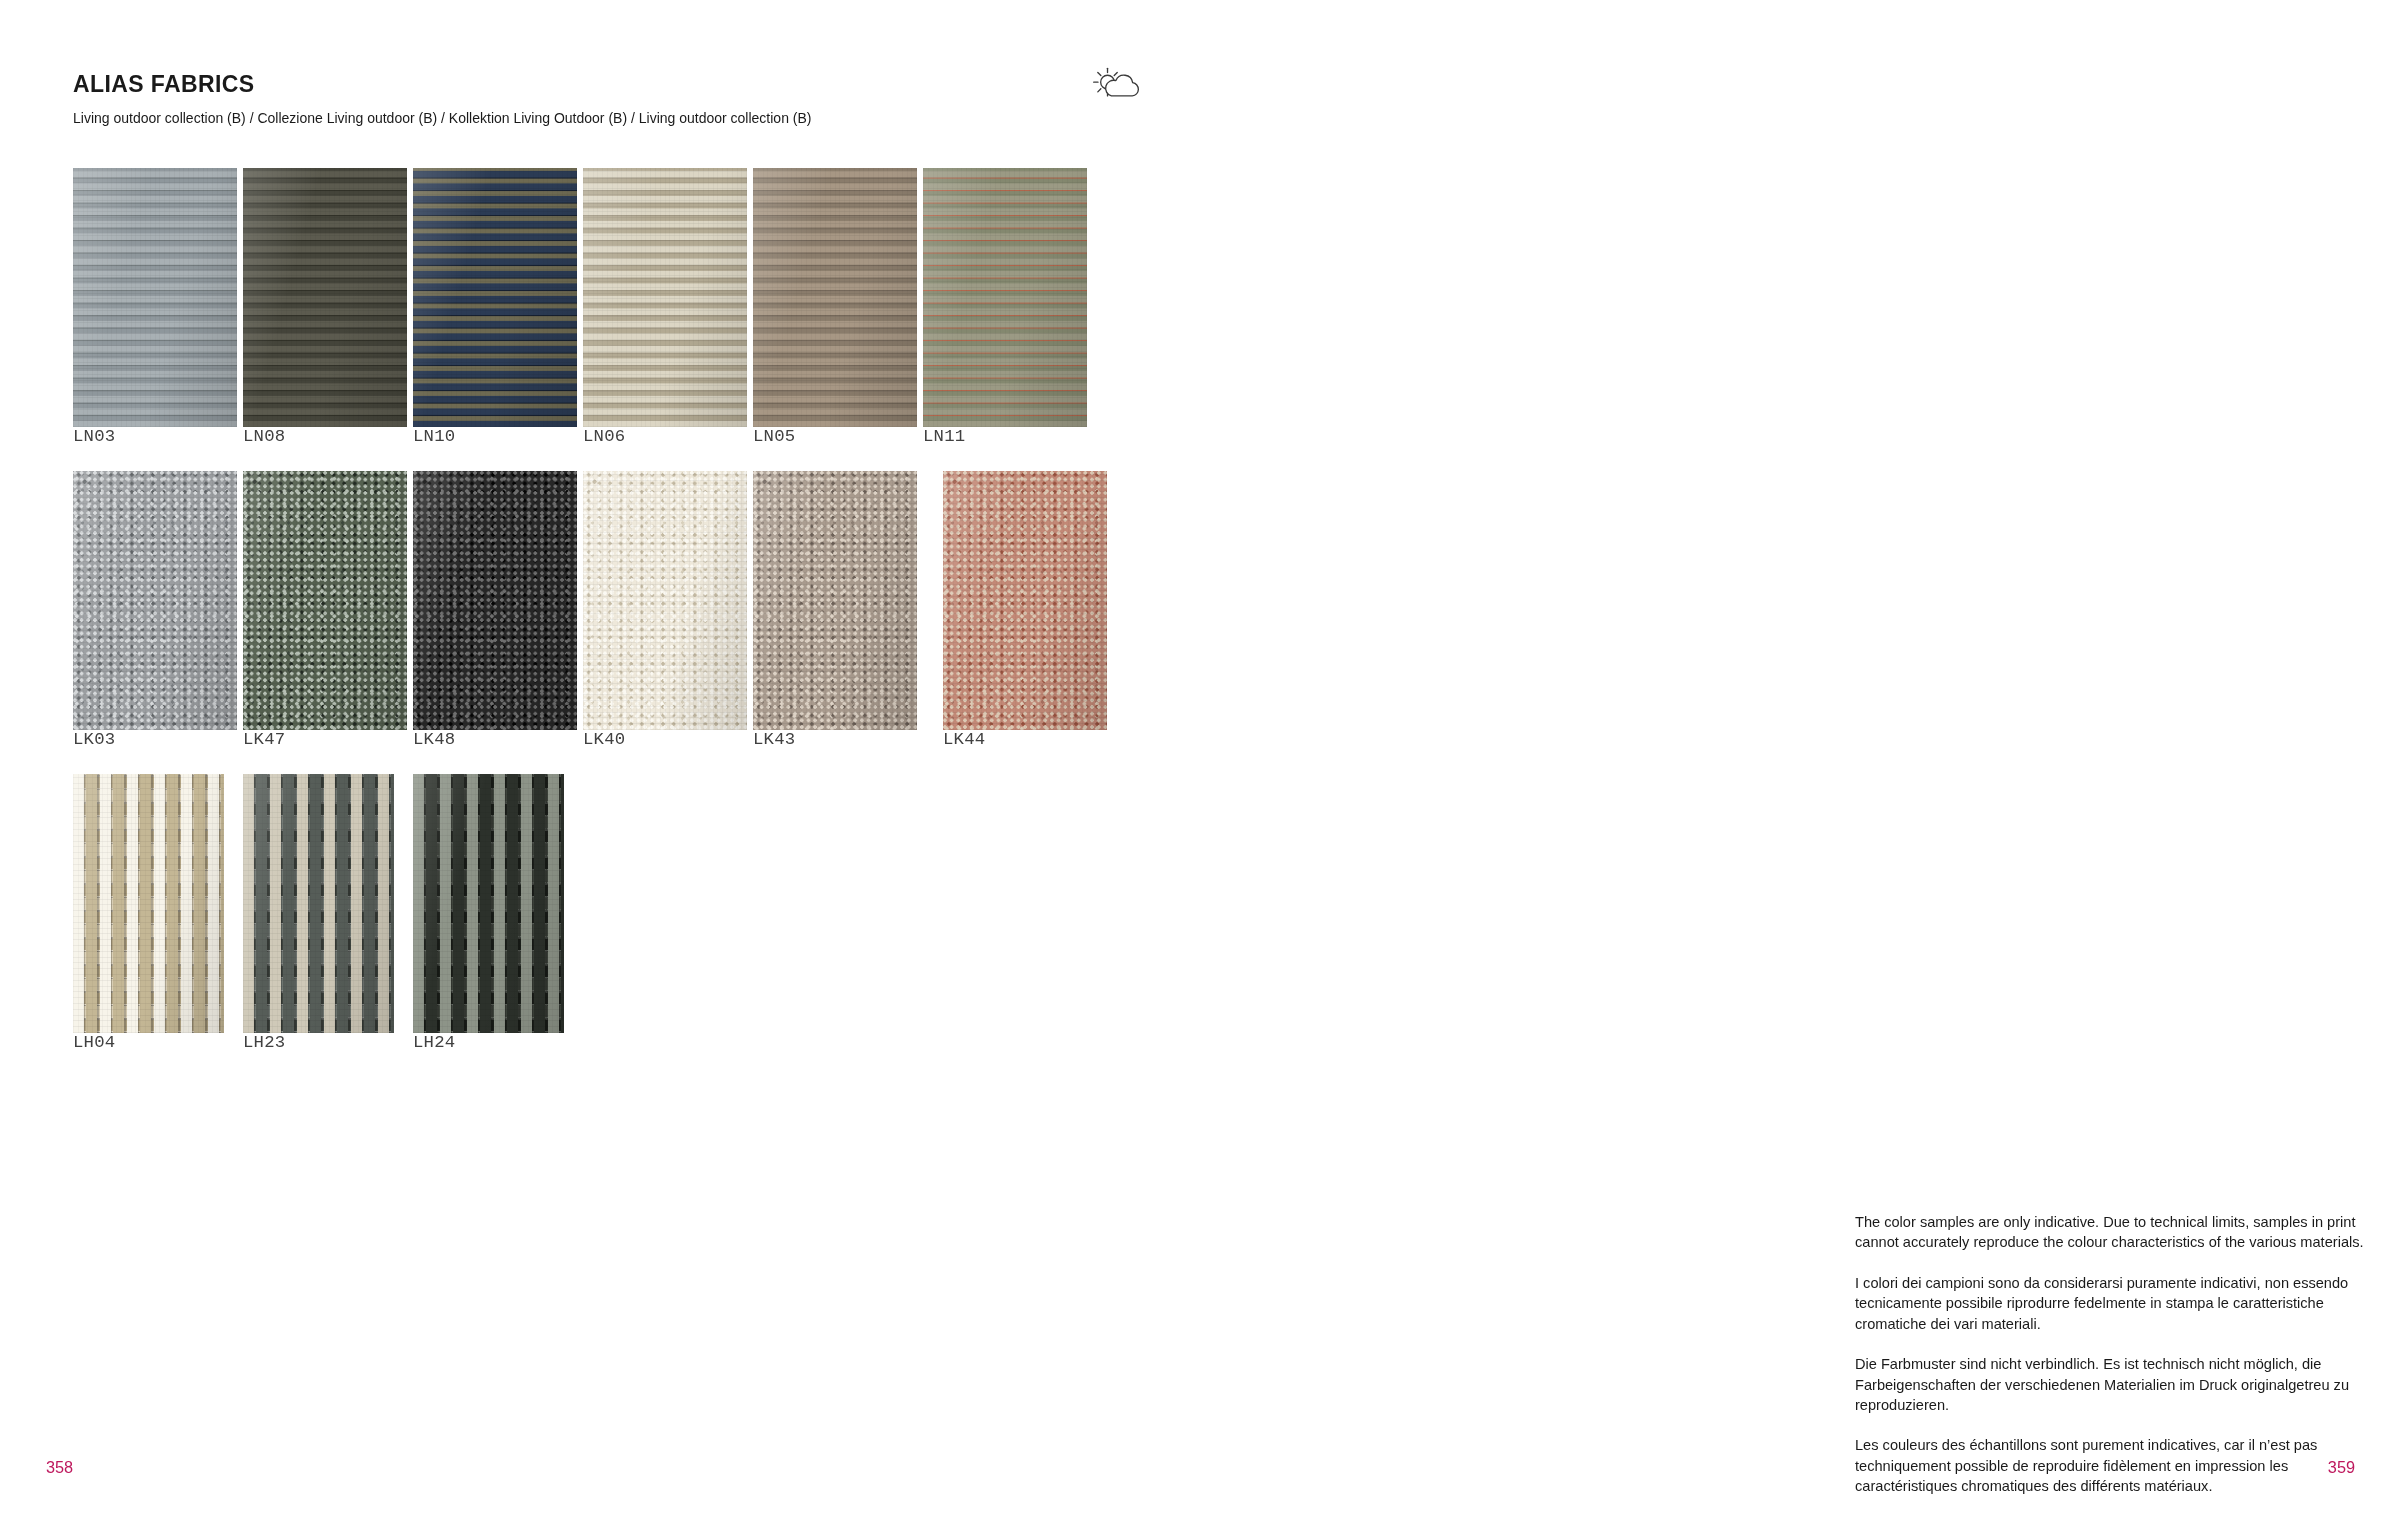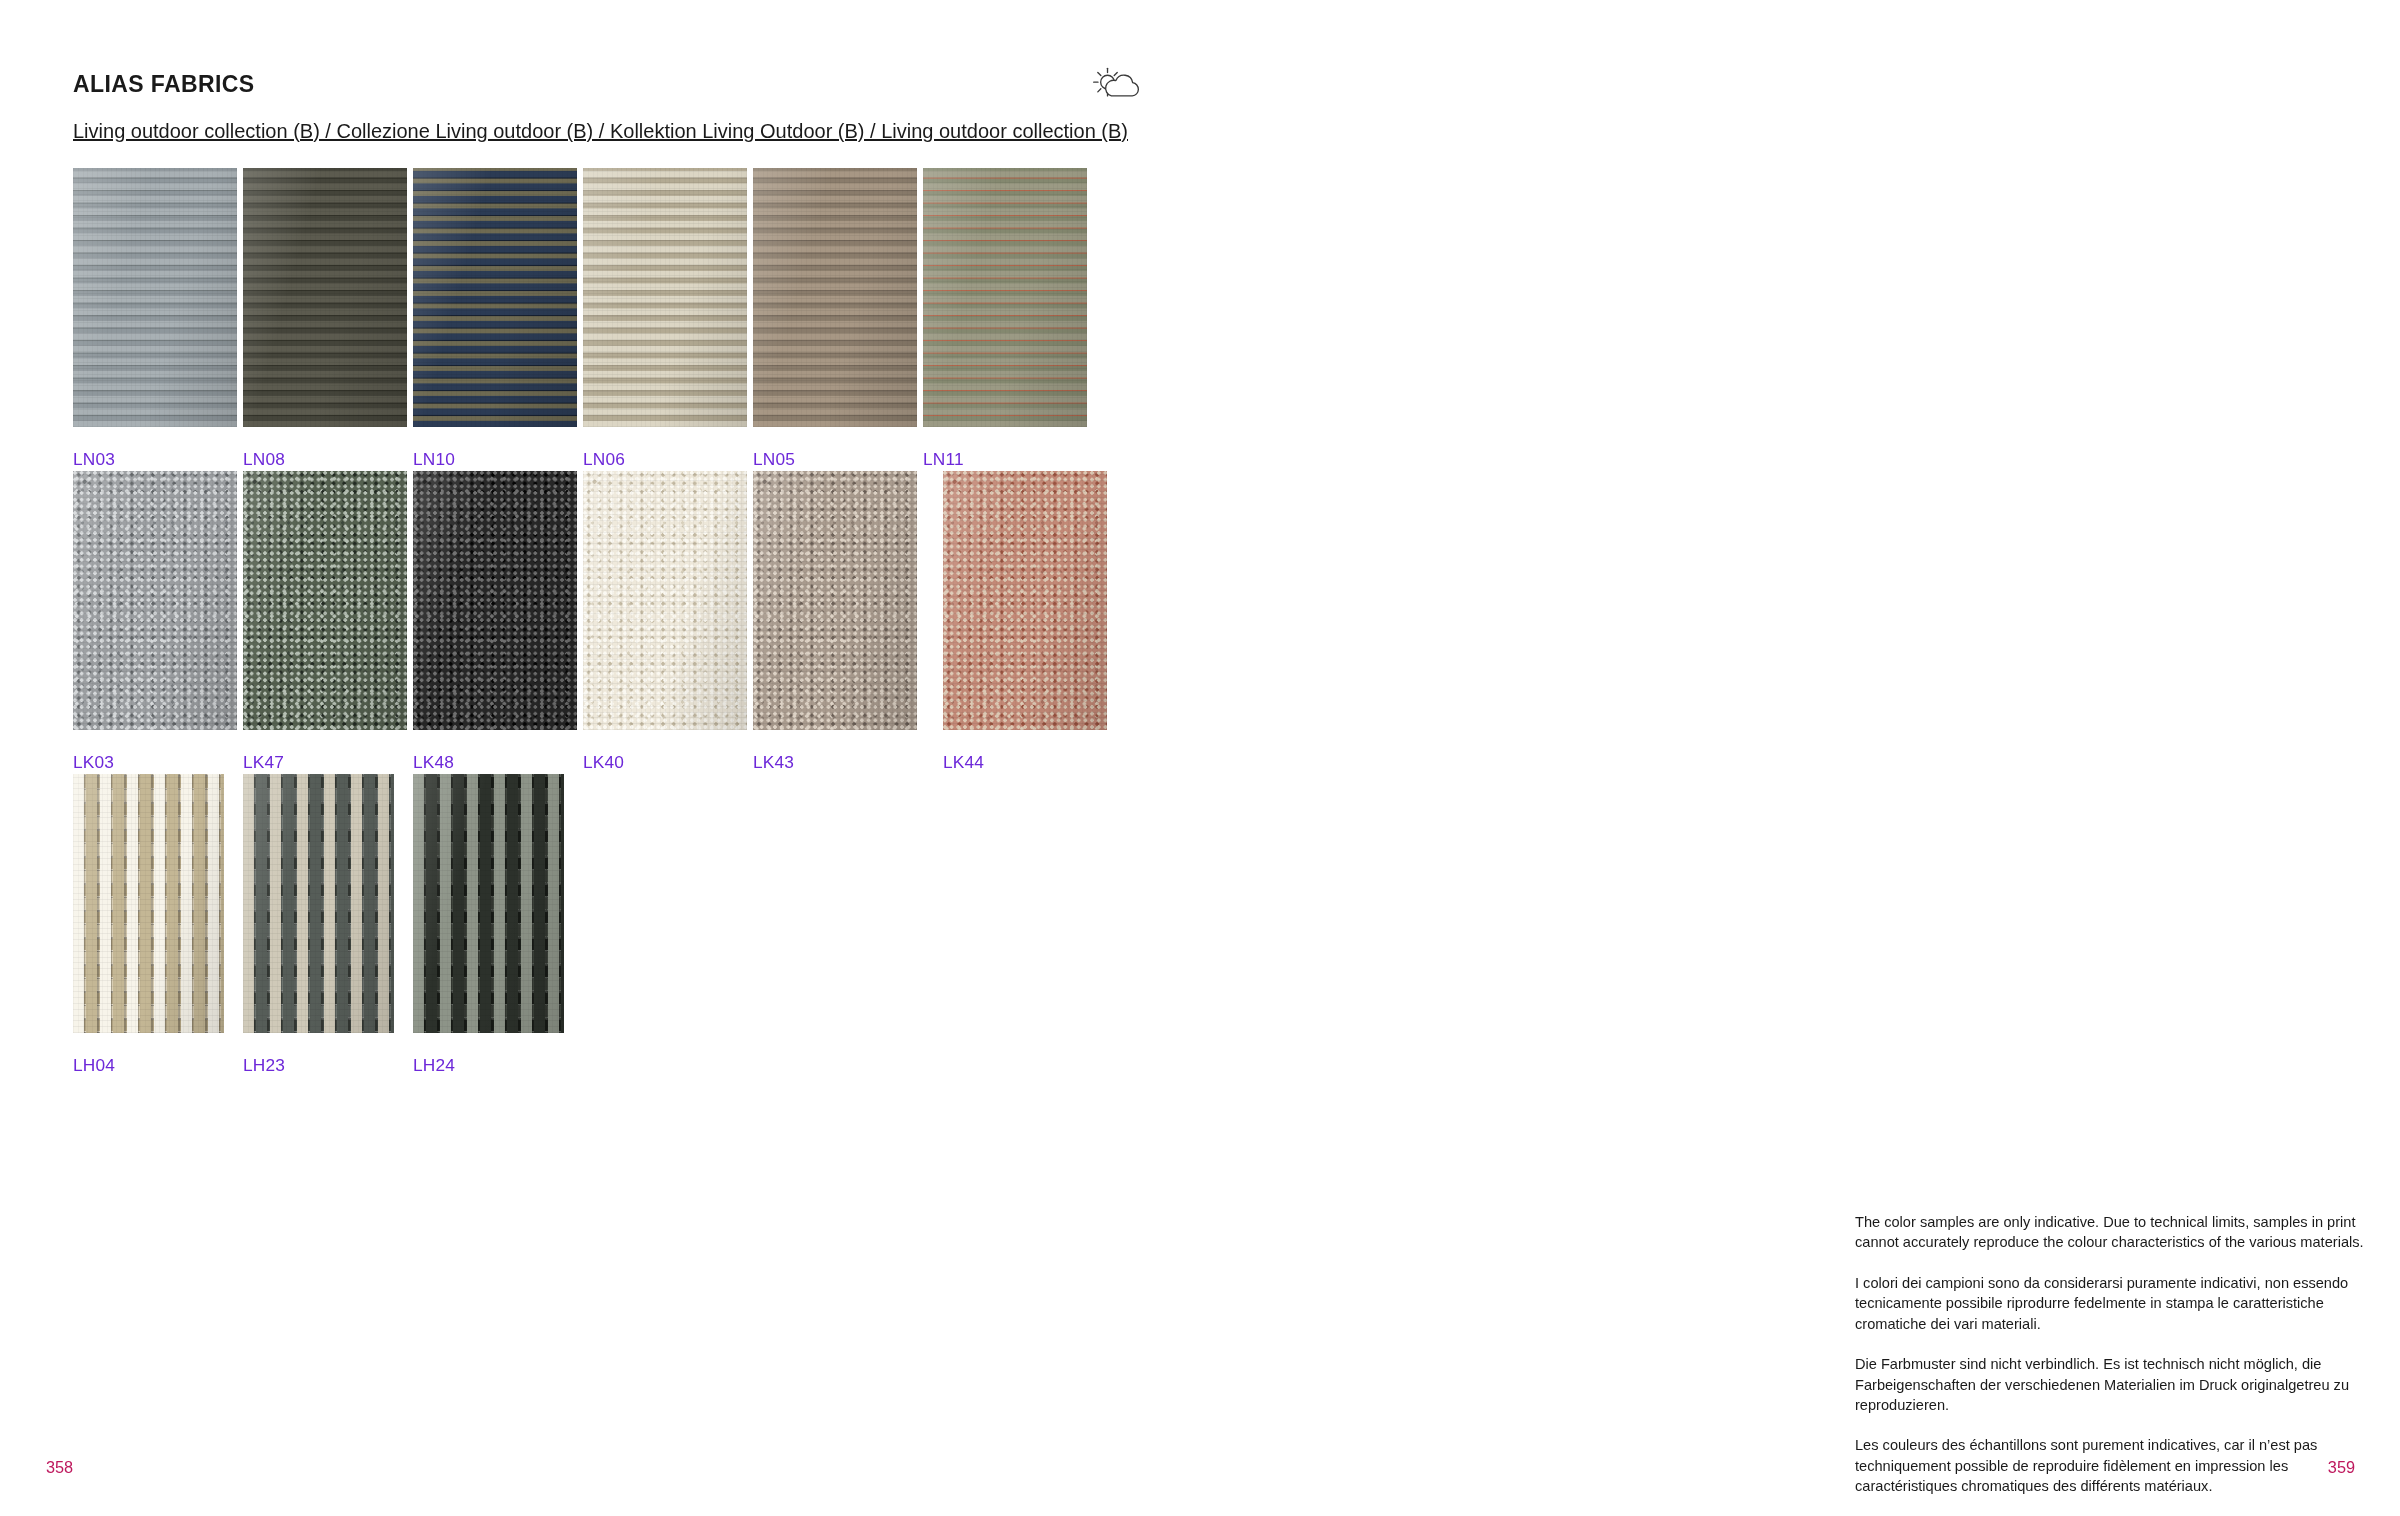--- a/index.html
+++ b/index.html
@@ -29,26 +29,25 @@
     width: 1057px;
   }
   .header-title {
     font-size: 23px;
     letter-spacing: 0.4px;
     color: #1a1a1a;
     line-height: 1.35;
     font-weight: 700;
   }
   .header-subtitle {
-    font-size: 20px;
+    font-size: 14px;
     color: #1a1a1a;
     line-height: 1.4;
-    margin-top: 17px;
+    margin-top: 9px;
     font-weight: 400;
-    text-decoration: underline;
   }
 
   .weather-icon {
     position: absolute;
     left: 1090px;
     top: 65px;
     width: 56px;
     height: 40px;
   }
 
@@ -66,25 +65,26 @@
     width: 164px;
   }
   .swatch-chip {
     width: 164px;
     height: 259px;
     position: relative;
     overflow: hidden;
     background: #b9bcbd;
   }
   .swatch-label {
-    margin-top: 22px;
+    margin-top: 0;
     font-size: 17.3px;
-    color: #6d28d9;
+    color: #404040;
     letter-spacing: 0.2px;
     line-height: 1.2;
+    font-family: Liberation Mono, monospace;
   }
   .swatch-cell.narrow, .swatch-cell.narrow .swatch-chip { width: 151px; }
 
   
   
   .tex-ln {
     background-repeat: repeat;
     background-size:
       100% 12.5px,
       8.6px 12.5px,

